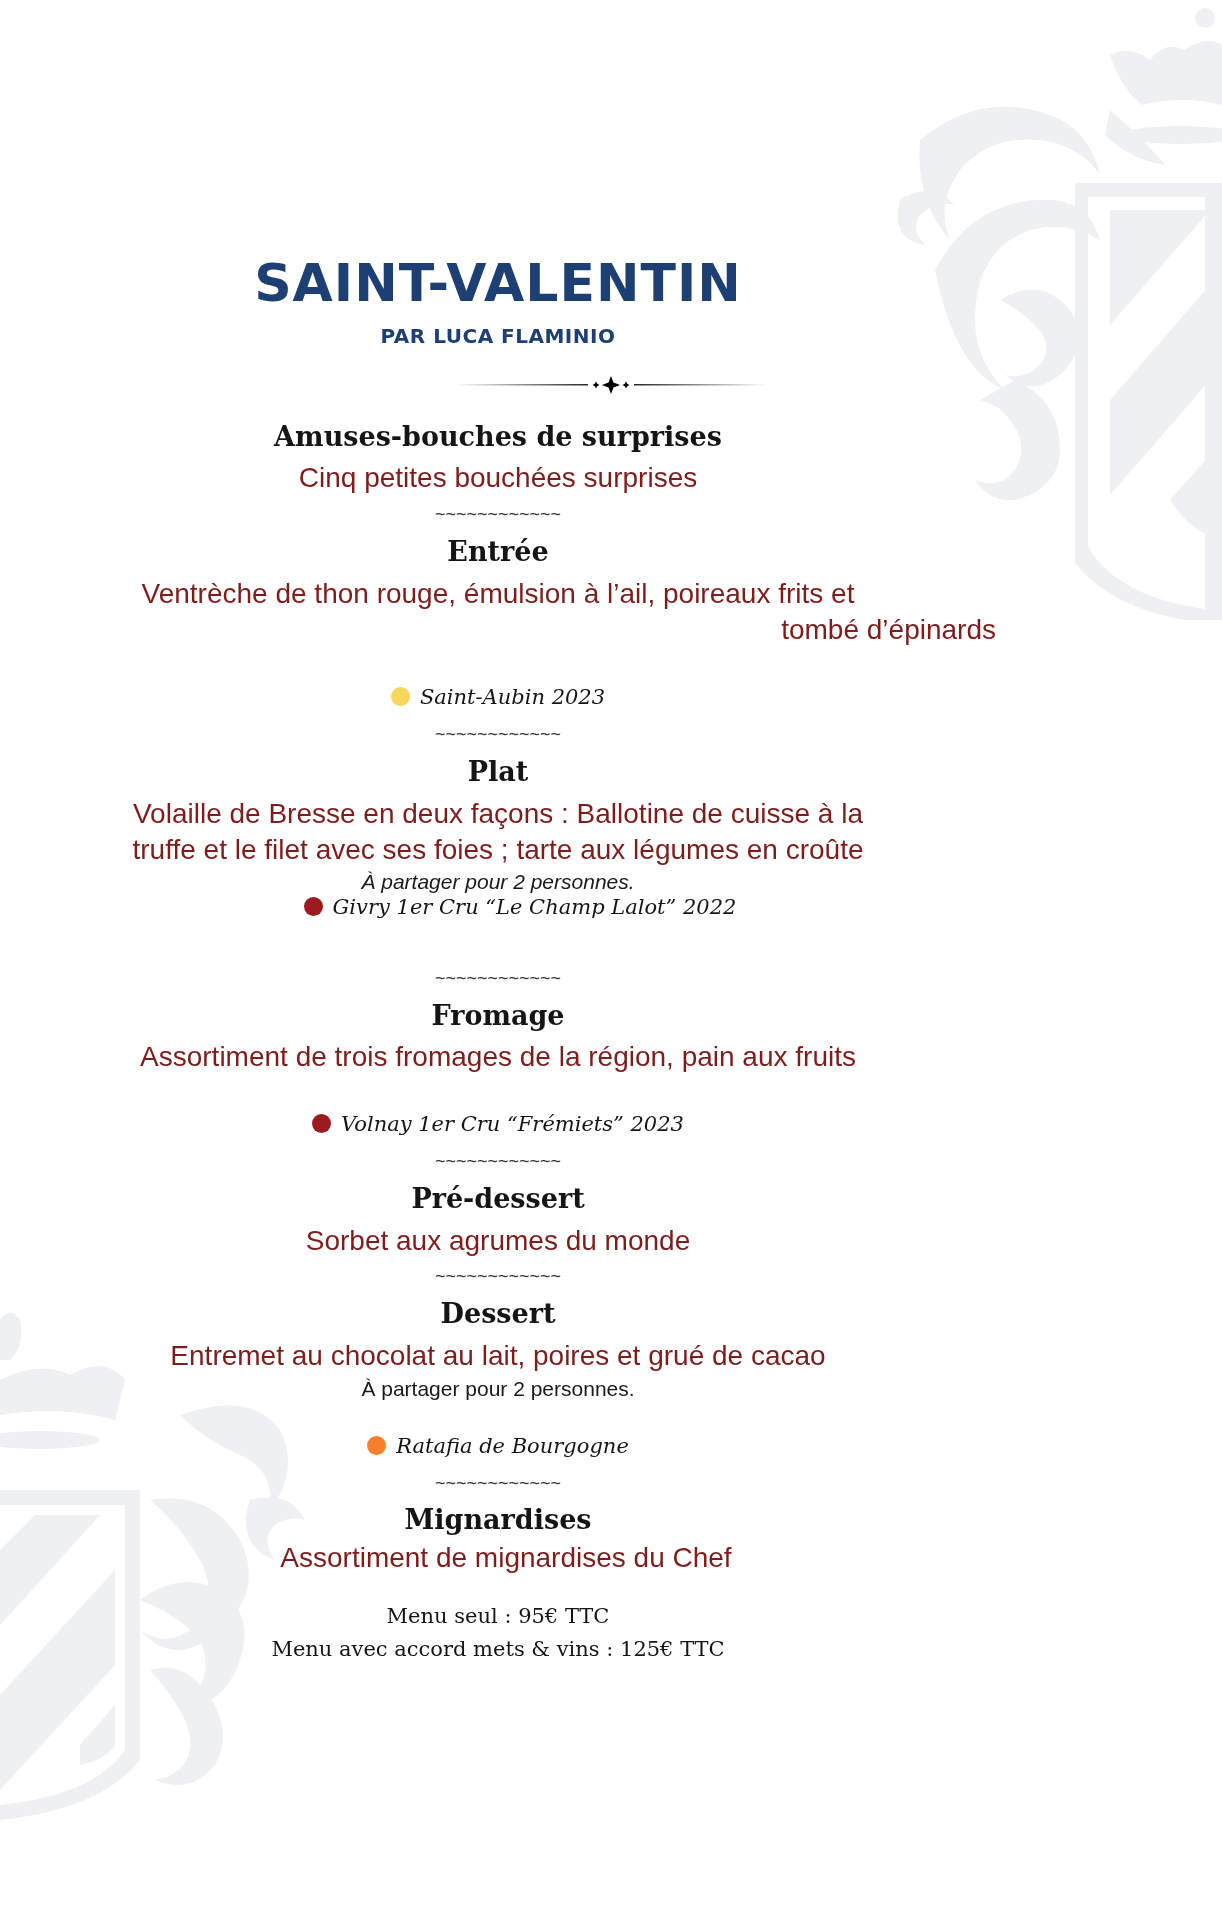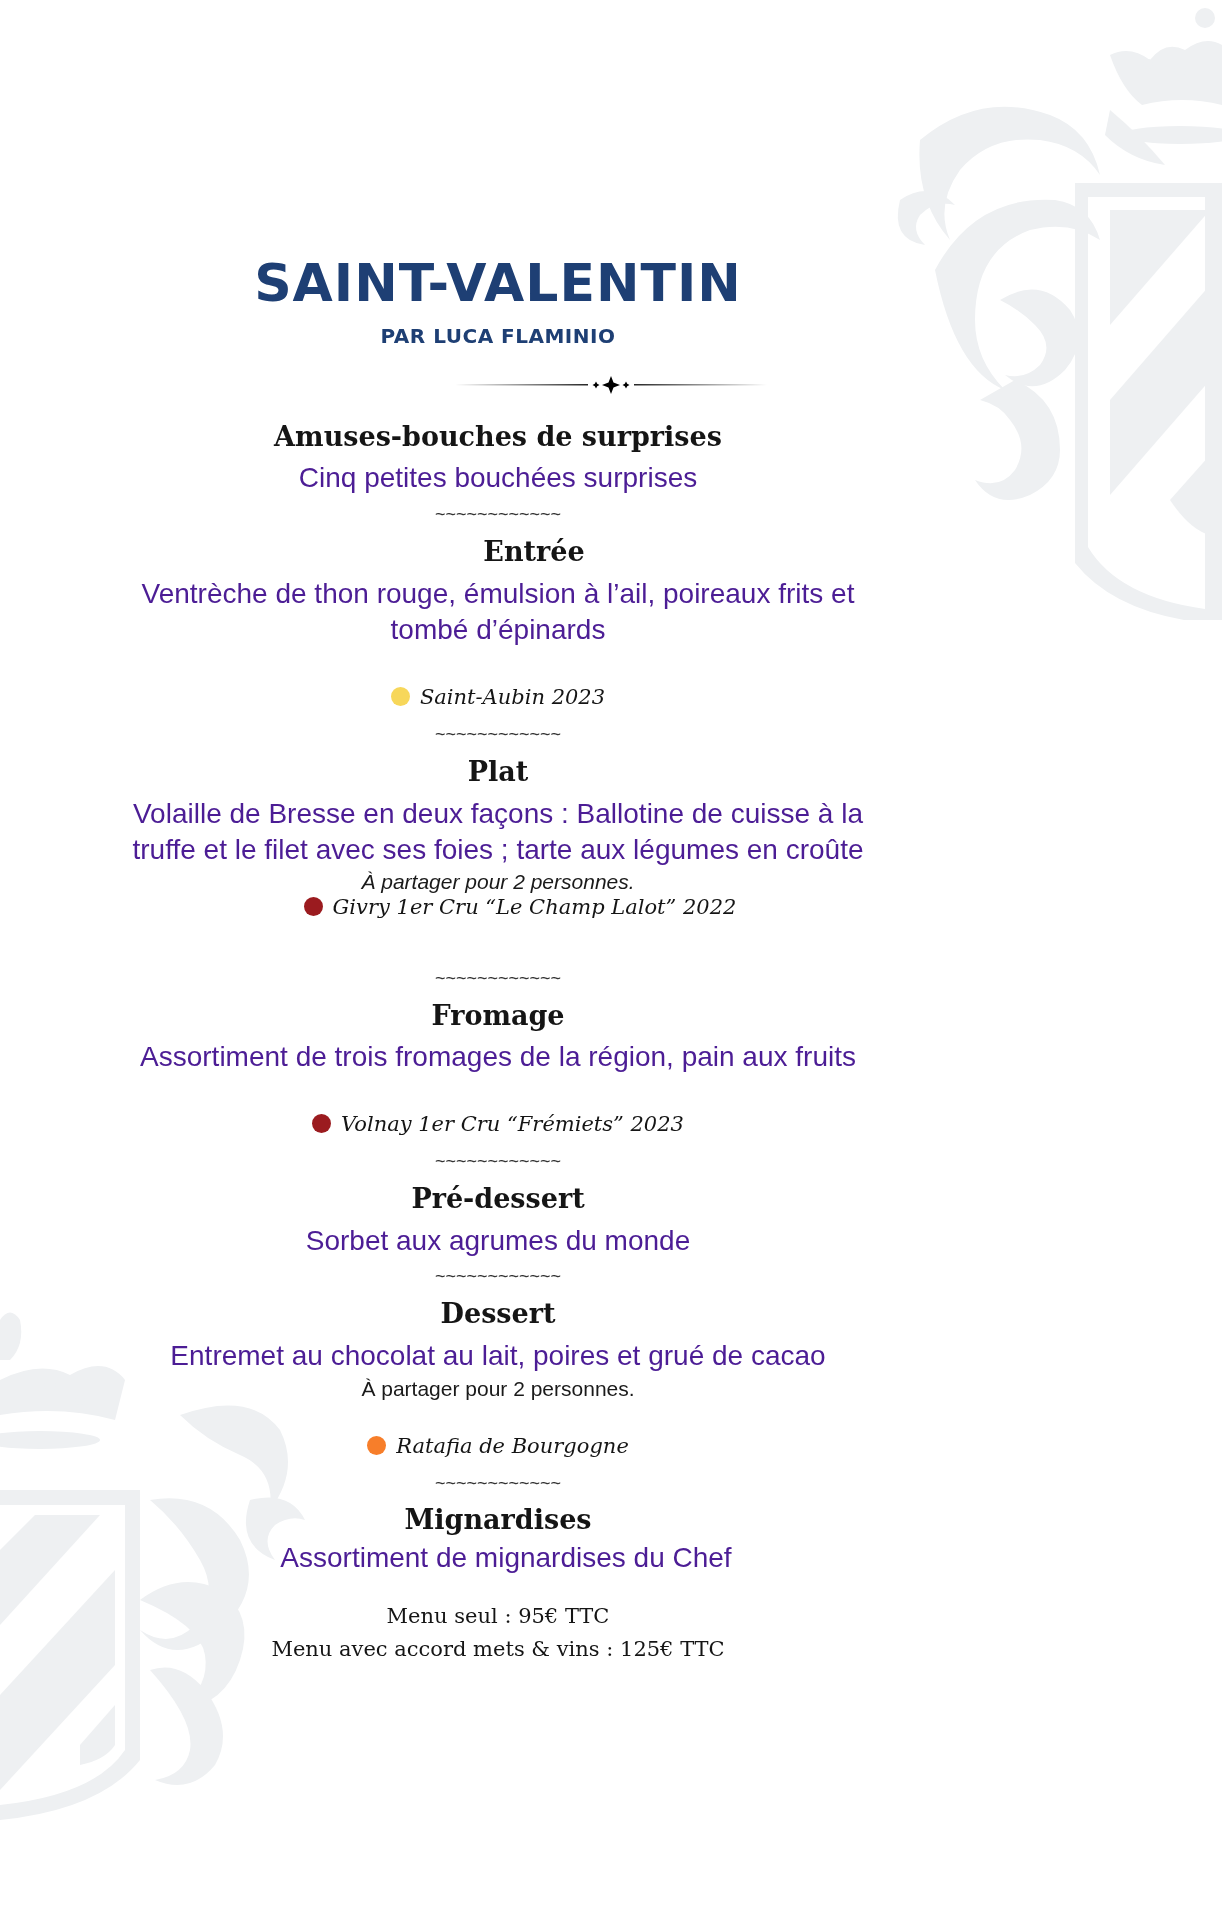--- a/index.html
+++ b/index.html
@@ -20,21 +20,21 @@
   .subtitle {
     font-family: "DejaVu Sans", sans-serif; font-weight: bold;
     font-size: 20px; letter-spacing: 0.5px; color: #1e3f74;
   }
   .heading {
     font-family: "DejaVu Serif", serif; font-weight: bold;
     font-size: 27px; color: #151515;
   }
   .desc {
     font-family: "Liberation Sans", sans-serif;
-    font-size: 28px; color: #4c1d95;
+    font-size: 28px; color: #7f1d1d;
   }
   .note {
     font-family: "Liberation Sans", sans-serif;
     font-size: 21px; color: #1a1a1a;
   }
   .note.italic { font-style: italic; }
   .tilde {
     font-family: "Liberation Sans", sans-serif;
     font-size: 18px; color: #333; letter-spacing: 0px;
   }
@@ -115,23 +115,23 @@
   <rect x="179" y="9" width="133" height="1.5" fill="url(#rg)"></rect>
   <path d="M156 1 L158.5 7.5 L165 10 L158.5 12.5 L156 19 L153.5 12.5 L147 10 L153.5 7.5 Z" fill="#000"></path>
   <path d="M141 6.5 L142.2 8.8 L144.5 10 L142.2 11.2 L141 13.5 L139.8 11.2 L137.5 10 L139.8 8.8 Z" fill="#000"></path>
   <path d="M171 6.5 L172.2 8.8 L174.5 10 L172.2 11.2 L171 13.5 L169.8 11.2 L167.5 10 L169.8 8.8 Z" fill="#000"></path>
 </svg>
 
 <div class="line heading" style="top:436px;">Amuses-bouches de surprises</div>
 <div class="line desc" style="top:478px;">Cinq petites bouchées surprises</div>
 <div class="line tilde" style="top:514px;">~~~~~~~~~~~~</div>
 
-<div class="line heading" style="top:551px;padding-left:36px;">Entrée</div>
+<div class="line heading" style="top:551px;">Entrée</div>
 <div class="line desc" style="top:594px;">Ventrèche de thon rouge, émulsion à l’ail, poireaux frits et</div>
-<div class="line desc" style="top:630px;">tombé d’épinards</div>
+<div class="line desc" style="top:630px;text-align:right;">tombé d’épinards</div>
 <div class="line wine" style="top:697px;">
   <span class="dot" style="background:#f7d75a;"></span><span>Saint-Aubin 2023</span>
 </div>
 <div class="line tilde" style="top:734px;">~~~~~~~~~~~~</div>
 
 <div class="line heading" style="top:771px;">Plat</div>
 <div class="line desc" style="top:814px;">Volaille de Bresse en deux façons : Ballotine de cuisse à la</div>
 <div class="line desc" style="top:850px;">truffe et le filet avec ses foies ; tarte aux légumes en croûte</div>
 <div class="line note italic" style="top:882px;">À partager pour 2 personnes.</div>
 <div class="line wine" style="top:907px;padding-left:22px;">

